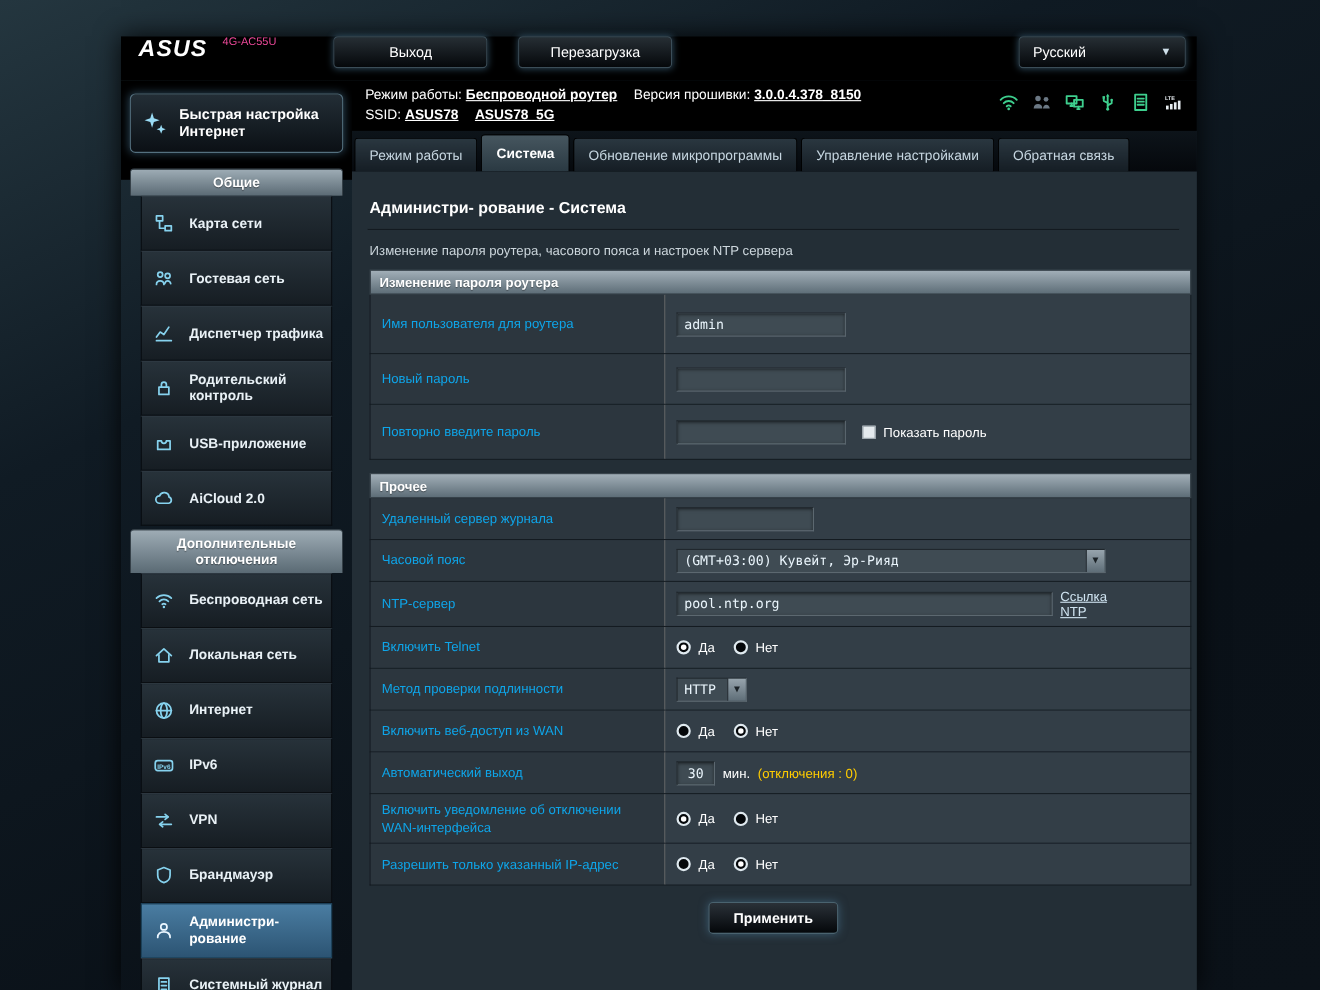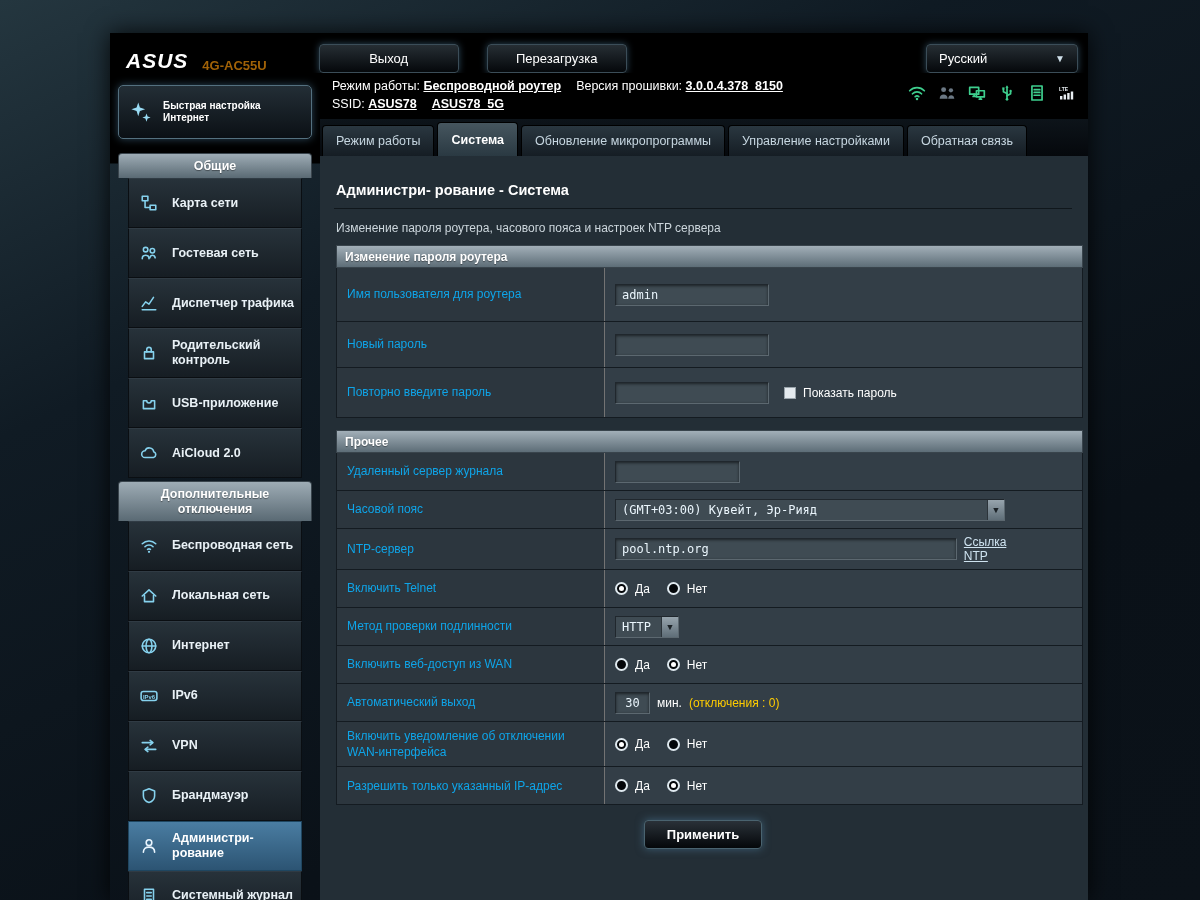--- a/index.html
+++ b/index.html
@@ -4,35 +4,35 @@
 <style>
   *{box-sizing:border-box;margin:0;padding:0}
   html,body{width:1200px;height:900px}
   body{
     font-family:"Liberation Sans",sans-serif;
     background:linear-gradient(155deg,#24363f 0%,#101b24 30%,#0a1118 70%,#0b1219 100%);
     overflow:hidden;position:relative;
   }
   .app{position:absolute;left:110px;top:33px;width:978px;height:867px;display:flex;flex-direction:column;box-shadow:0 0 22px rgba(0,0,0,.85)}
   
-  .topbar{flex:0 0 40px;background:#000;display:flex;align-items:flex-end;padding:0 10px 0 16px}
+  .topbar{flex:0 0 40px;background:#000;display:flex;align-items:flex-start;padding:0 10px 0 16px}
   .logo{color:#fff;font-style:italic;font-weight:bold;font-size:21px;letter-spacing:1px}
-  .model{color:#a16207;font-weight:bold;font-size:13px;margin-left:14px}
+  .model{color:#ec4899;font-weight:normal;font-size:10px;margin-left:14px}
   .hdr-btn{width:140px;height:29px;background:linear-gradient(#262e34,#05080b);border:1px solid #3b4d58;border-radius:4px;
     box-shadow:0 0 7px rgba(95,155,195,.45);color:#fff;font-size:13px;display:flex;align-items:center;justify-content:center;cursor:pointer}
   .hdr-btn.first{margin-left:52px}
   .hdr-btn.second{margin-left:28px}
   .lang-btn{margin-left:auto;width:152px;justify-content:space-between;padding:0 12px}
   .lang-arrow{color:#cfe0ea;font-size:10px}
   
   .body{flex:1;display:flex;min-height:0}
   .sidebar{flex:0 0 210px;width:210px;padding-top:8px;overflow:hidden;
     background:linear-gradient(180deg,#000 0,#000 90px,rgba(0,0,0,0) 91px)}
   .qsetup{width:194px;margin:4px auto 14px;height:54px;background:linear-gradient(#232e36,#0b1015);border:1px solid #54707f;border-radius:5px;
-    box-shadow:0 0 9px rgba(95,155,195,.45);display:flex;align-items:center;gap:8px;padding:0 8px;color:#fff;font-weight:bold;font-size:10px;line-height:1.2;cursor:pointer}
+    box-shadow:0 0 9px rgba(95,155,195,.45);display:flex;align-items:center;gap:8px;padding:0 8px;color:#fff;font-weight:bold;font-size:13px;line-height:1.2;cursor:pointer}
   .side-hdr{width:194px;margin:3px auto 0;background:linear-gradient(#9aa8b1,#57listen)}
   .side-hdr{background:linear-gradient(#9eacb5,#5a6a74);border:1px solid #39444c;border-bottom:none;border-radius:4px 4px 0 0;
     text-align:center;color:#fff;font-weight:bold;font-size:12.5px;padding:5px 6px;line-height:1.15;text-shadow:0 1px 1px rgba(0,0,0,.4)}
   .side-item{width:174px;margin:0 auto;min-height:50px;background:linear-gradient(#27323a,#161d23);border:1px solid #0a0e12;border-top:1px solid #303b44;
     display:flex;align-items:center;gap:9px;padding:4px 6px;color:#e9f1f6;font-size:12.5px;font-weight:bold;line-height:1.25;cursor:pointer}
   .side-item .lbl{white-space:pre-line}
   .side-item.active{background:linear-gradient(#4a7da2,#2c5473);border-color:#1f4660;color:#fff}
   .icn{flex:0 0 28px;display:flex;justify-content:center}
   .icn svg{width:18px;height:18px;stroke:#86d2ee;fill:none;stroke-width:1.4;stroke-linecap:round;stroke-linejoin:round}
   .icn svg .f{fill:#86d2ee;stroke:none}

